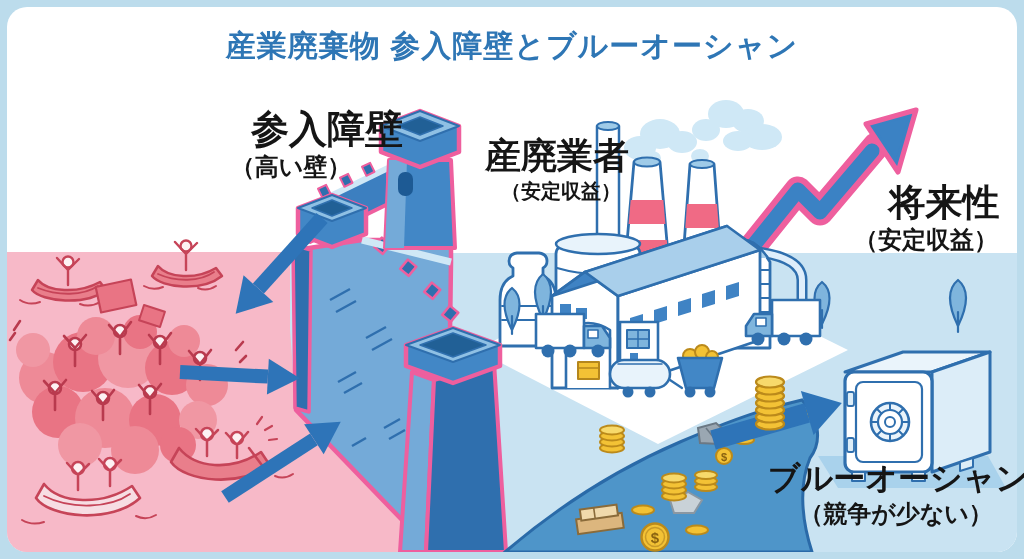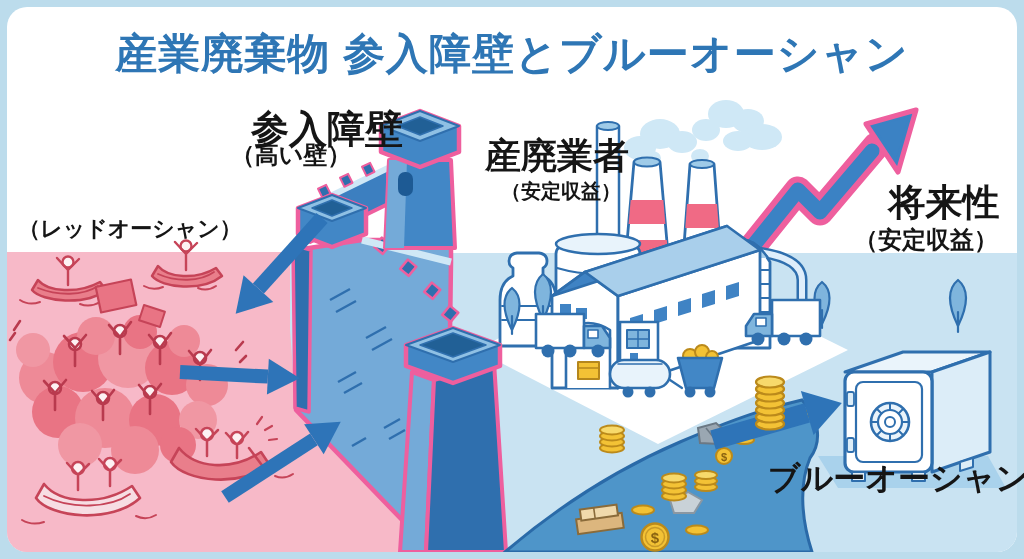--- a/index.html
+++ b/index.html
@@ -2,21 +2,21 @@
 <html><head>
 <meta charset="utf-8">
 <style>
   html,body{margin:0;padding:0;background:#bcdcec;}
   .stage{position:relative;width:1024px;height:559px;overflow:hidden;
          font-family:"Liberation Sans","DejaVu Sans",sans-serif;}
   .stage svg{position:absolute;left:0;top:0;}
   .lbl{position:absolute;transform:translateX(-50%);white-space:nowrap;
        font-weight:bold;color:#151515;line-height:1;text-align:center;}
   .title{position:absolute;left:512px;top:26px;transform:translateX(-50%);
-         white-space:nowrap;font-size:42px;font-weight:bold;color:#2e76b5;
+         white-space:nowrap;font-size:30px;font-weight:bold;color:#2e76b5;
          letter-spacing:1px;}
   .l-main{font-size:36px;}
   .l-sub{font-size:24px;}
   .svgtext{font-family:"Liberation Sans","DejaVu Sans",sans-serif;font-weight:bold;}
 </style>
 </head>
 <body>
 
 <div class="stage">
 
@@ -377,25 +377,25 @@
       <rect x="852" y="472" width="13" height="9" fill="#dcedf8" stroke="#2f6fae" stroke-width="2"></rect>
       <rect x="912" y="472" width="13" height="9" fill="#dcedf8" stroke="#2f6fae" stroke-width="2"></rect>
       <polygon points="960,462 973,458 973,467 960,471" fill="#dcedf8" stroke="#2f6fae" stroke-width="2"></polygon>
     </g>
   </g>
 </svg>
 
 <div class="title">産業廃棄物 参入障壁とブルーオーシャン</div>
 
 <div class="lbl l-main" style="left:291px;top:110px;font-size:38px;margin-left:36px;">参入障壁</div>
-<div class="lbl l-sub" style="left:291px;top:143px;">（高い壁）</div>
-
-<div class="lbl l-sub" style="left:130px;top:218px;font-size:22px;">（レッドオーシャン）</div>
+<div class="lbl l-sub" style="left:291px;top:155px;">（高い壁）</div>
+
 
 <div class="lbl l-main" style="left:557px;top:138px;">産廃業者</div>
 <div class="lbl l-sub" style="left:561px;top:181px;font-size:20px;">（安定収益）</div>
 
 <div class="lbl l-main" style="left:944px;top:184px;font-size:37px;">将来性</div>
 <div class="lbl l-sub" style="left:926px;top:228px;">（安定収益）</div>
 
 <div class="lbl l-main" style="left:898px;top:462px;font-size:32px;">ブルーオーシャン</div>
+<div class="lbl l-sub" style="left:896px;top:502px;">（競争が少ない）</div>
 
 </div>
 
 </body></html>

